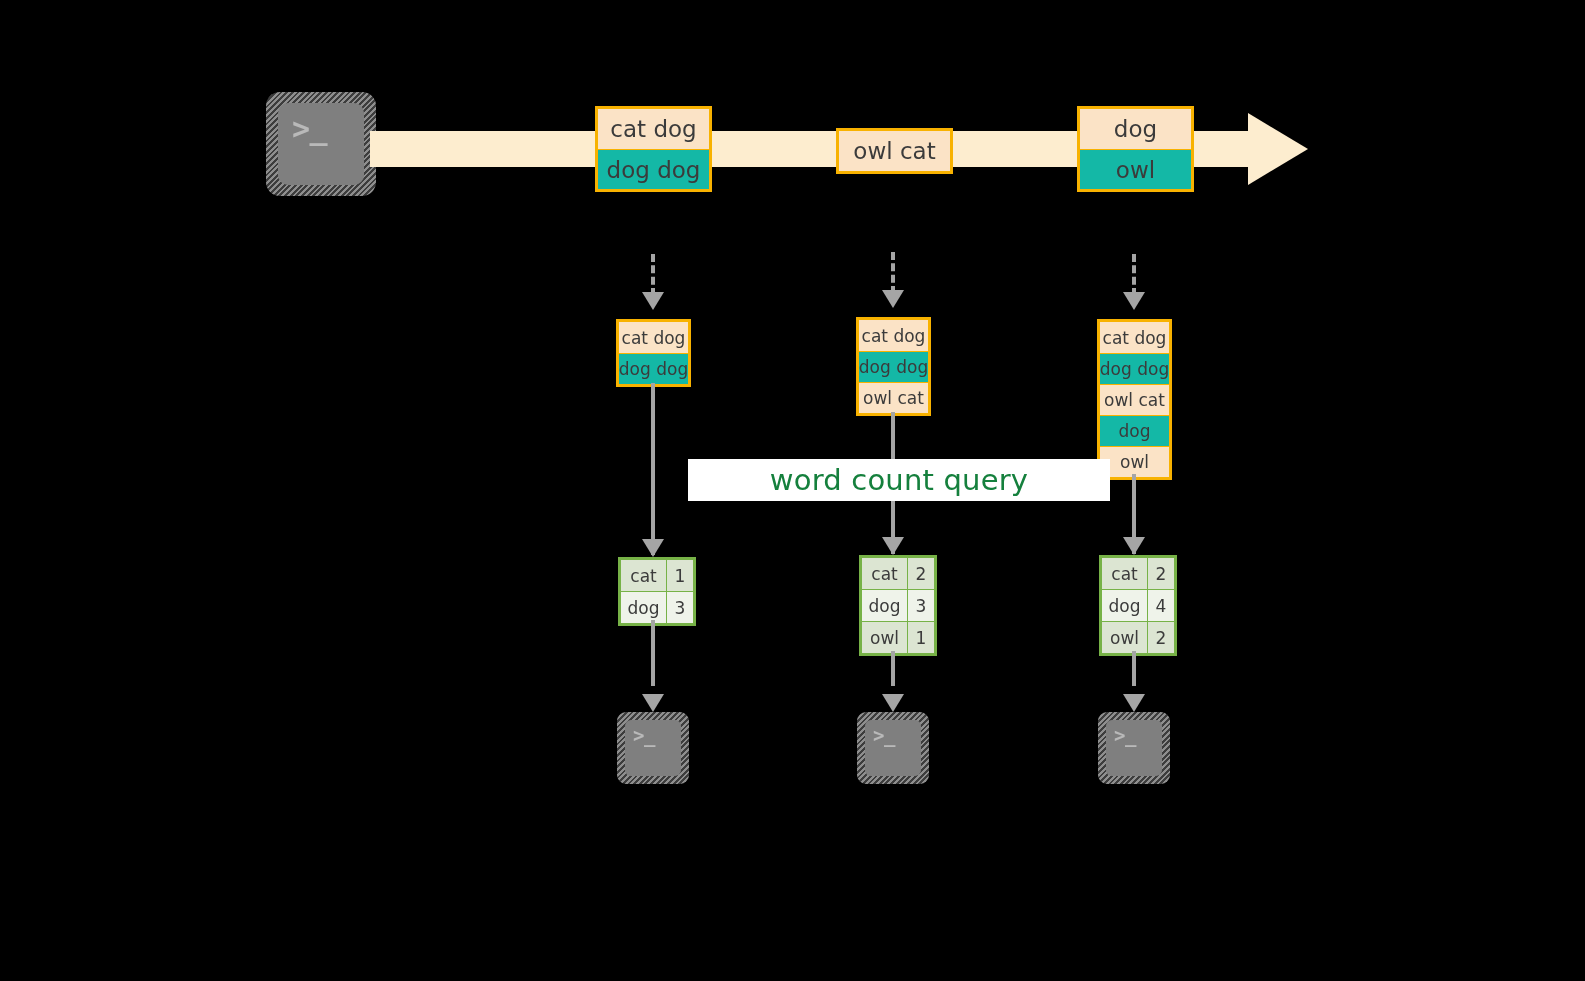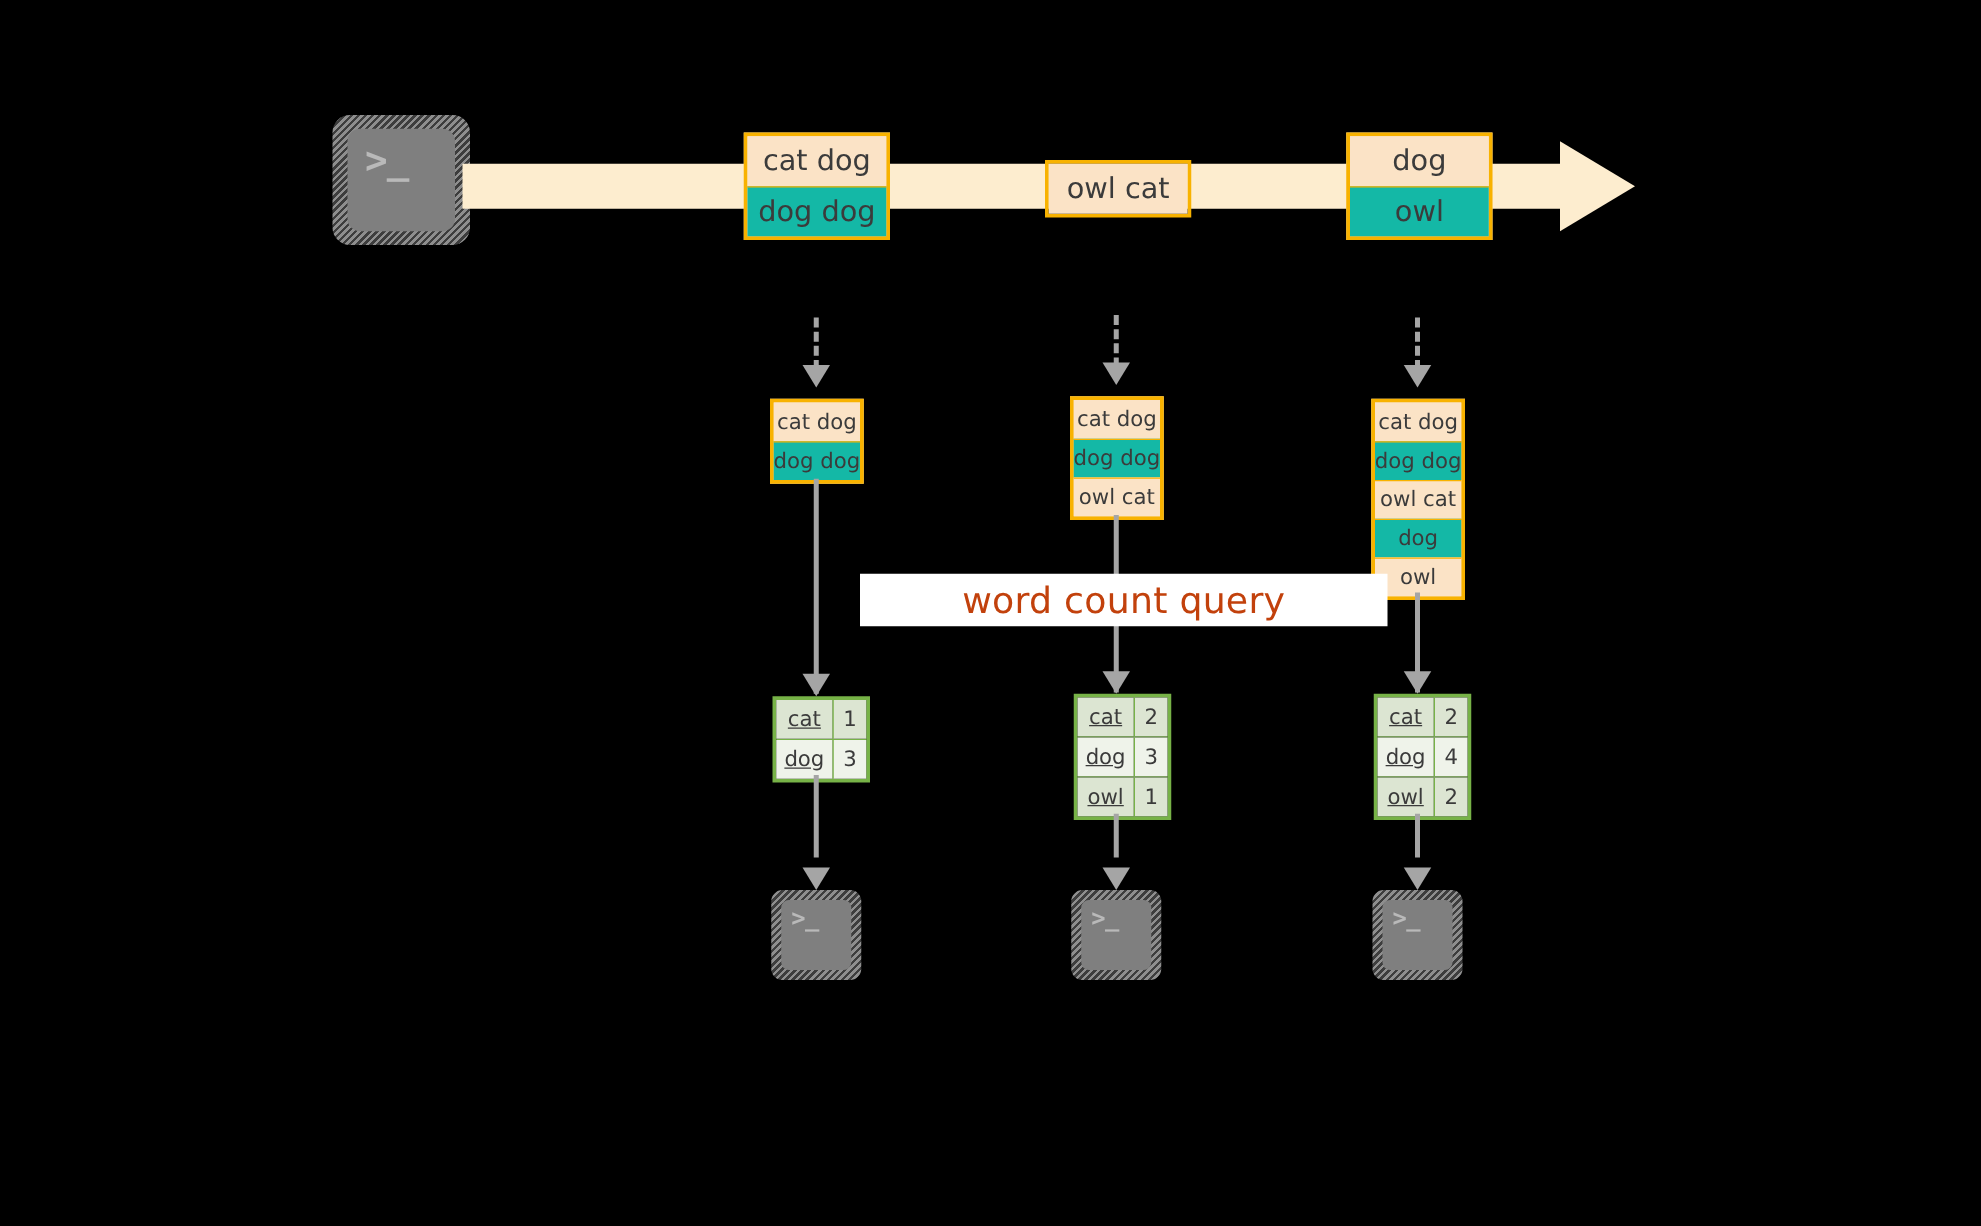--- a/index.html
+++ b/index.html
@@ -103,21 +103,21 @@
   .res-cell {
     height: 31px;
     display: flex;
     align-items: center;
     justify-content: center;
     color: #3b3b3b;
     font-size: 17px;
     background: #dce5d2;
   }
   .res-row.alt .res-cell { background: #eff3ea; }
-  .res-cell.word { width: 45px; text-decoration: underline; }
+  .res-cell.word { width: 45px; }
   .res-cell.num { width: 27px; border-left: 1.5px solid #77b247; }
   .res1 { left: 618px; top: 557px; }
   .res2 { left: 859px; top: 555px; }
   .res3 { left: 1099px; top: 555px; }
 
   
   .ln {
     position: absolute;
     width: 4px;
     background: #a5a5a5;
@@ -139,21 +139,21 @@
   .query-band {
     position: absolute;
     left: 688px; top: 459px;
     width: 422px; height: 42px;
     background: #ffffff;
     display: flex;
     align-items: center;
     justify-content: center;
   }
   .query-band .label {
-    color: #c2410c;
+    color: #15803d;
     font-size: 29px;
     white-space: nowrap;
     letter-spacing: 0.2px;
   }
 </style>
 </head>
 <body>
 
 <div class="stage">
 

